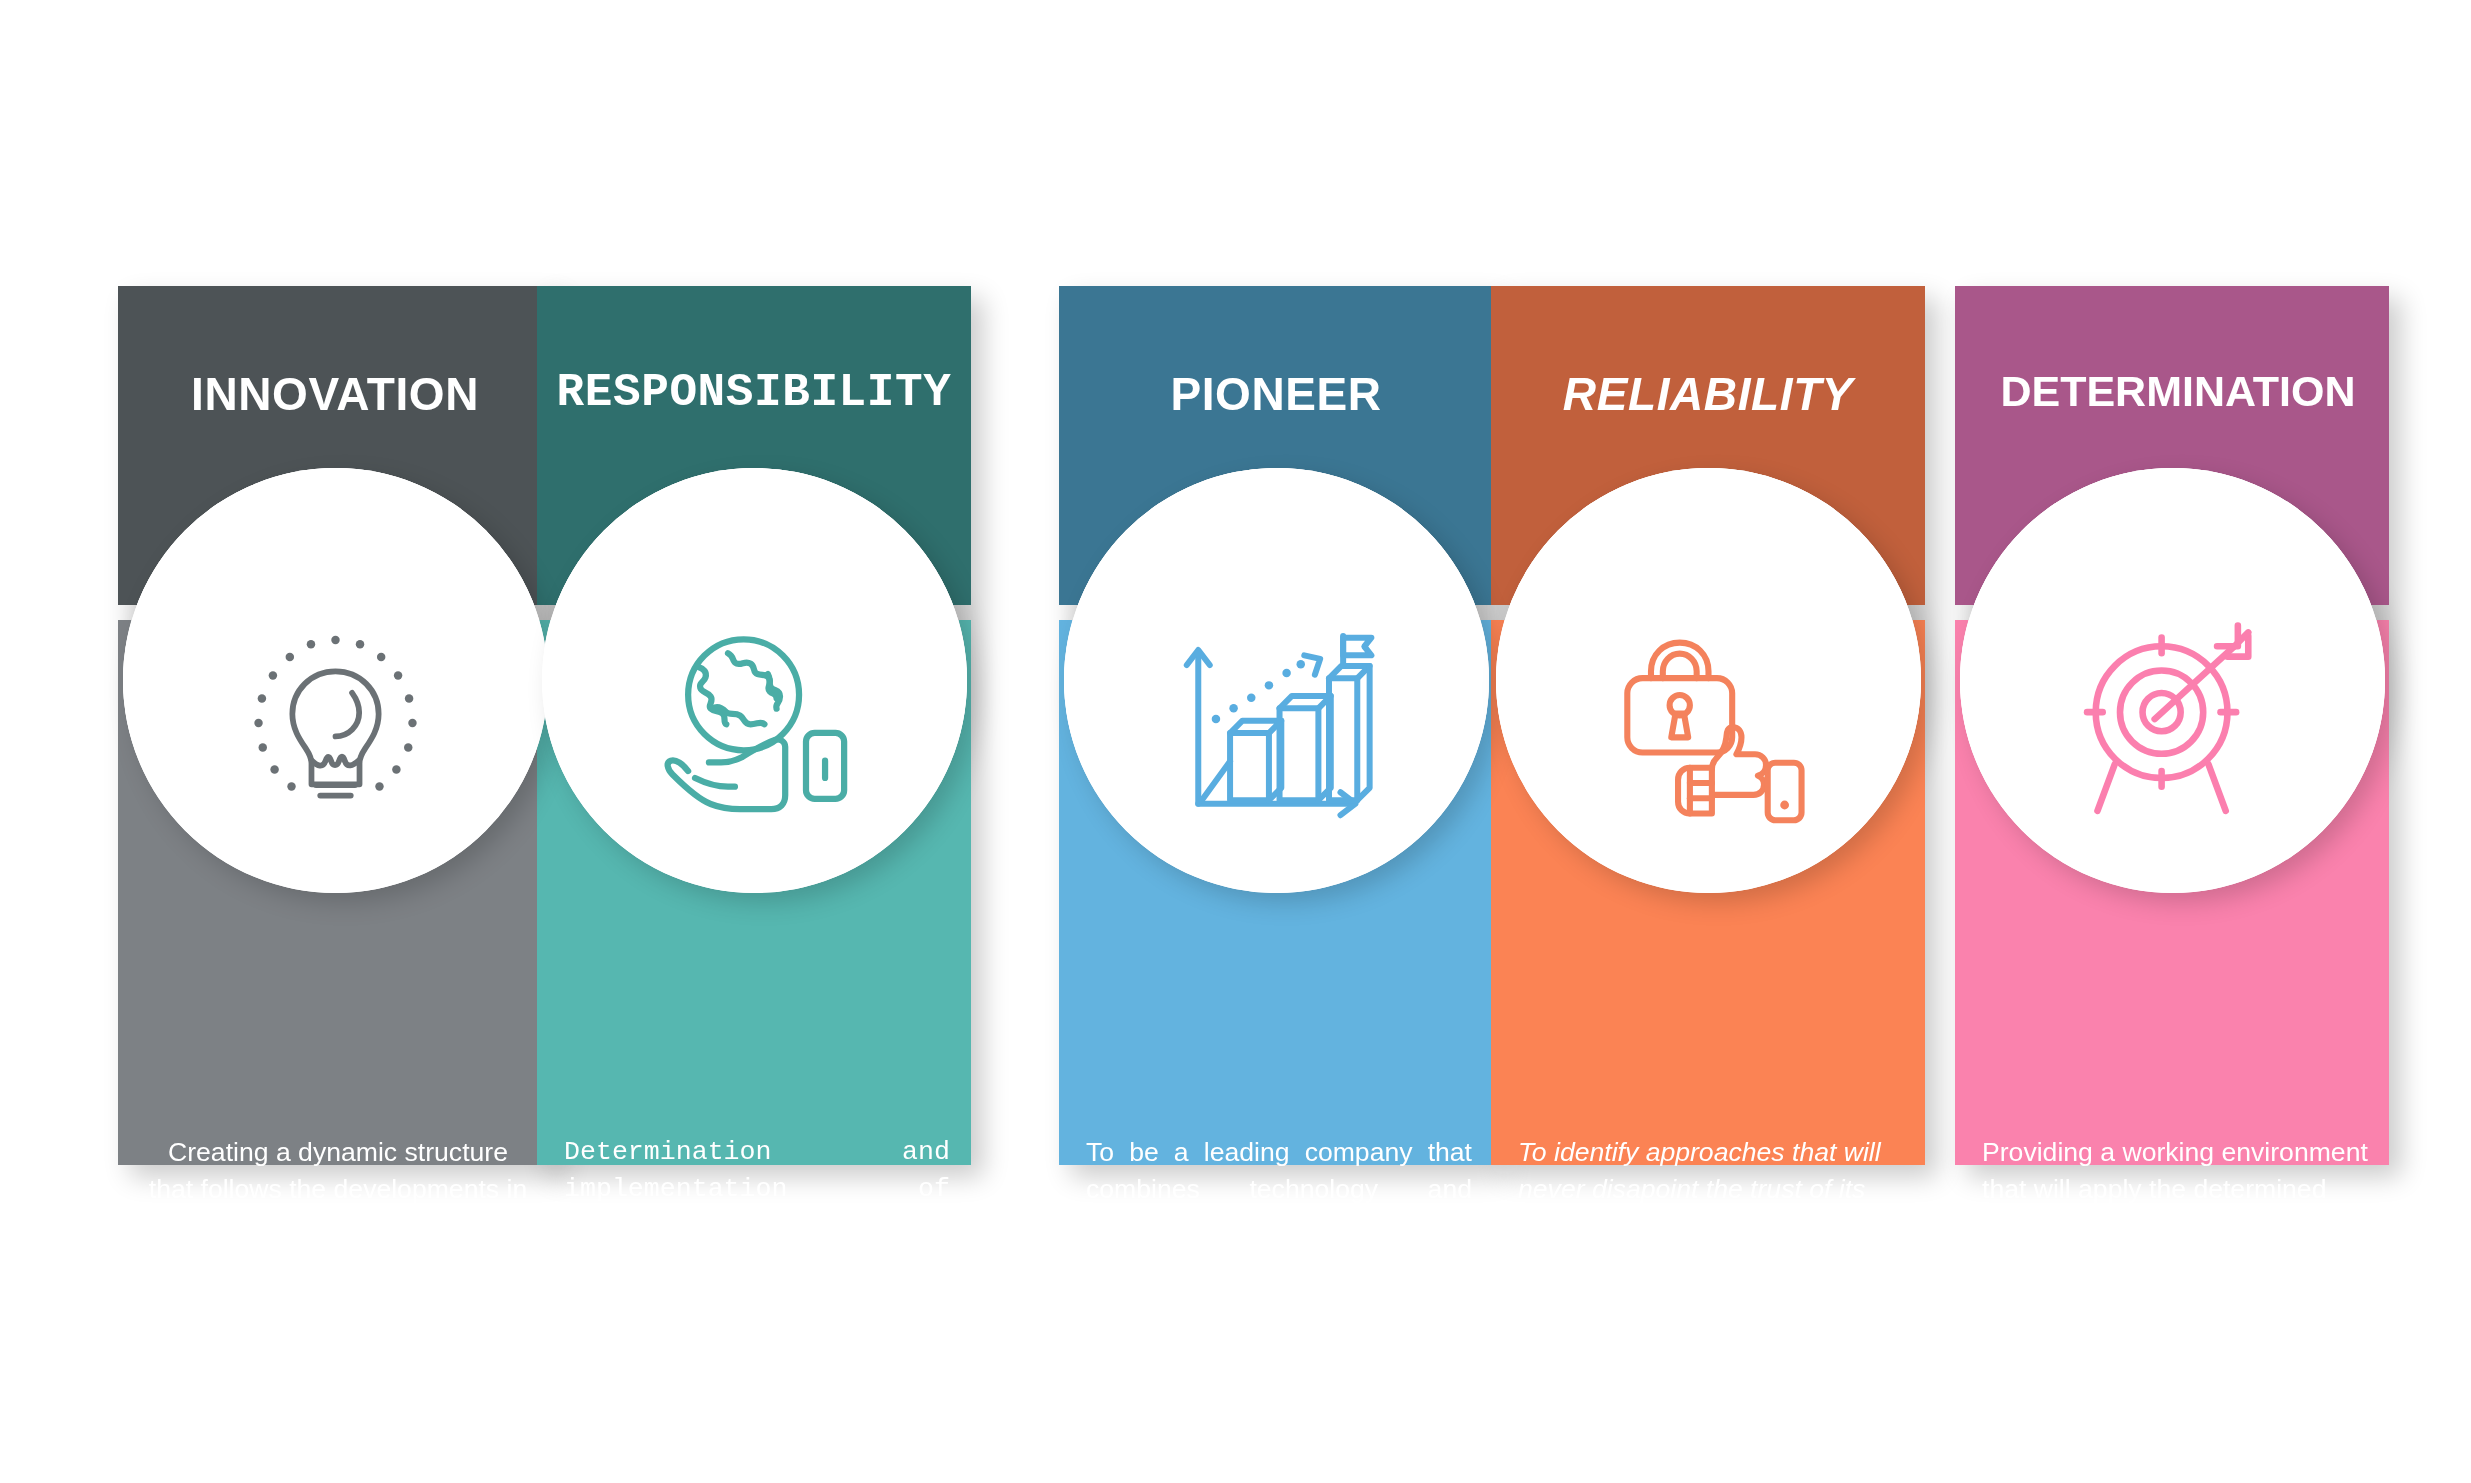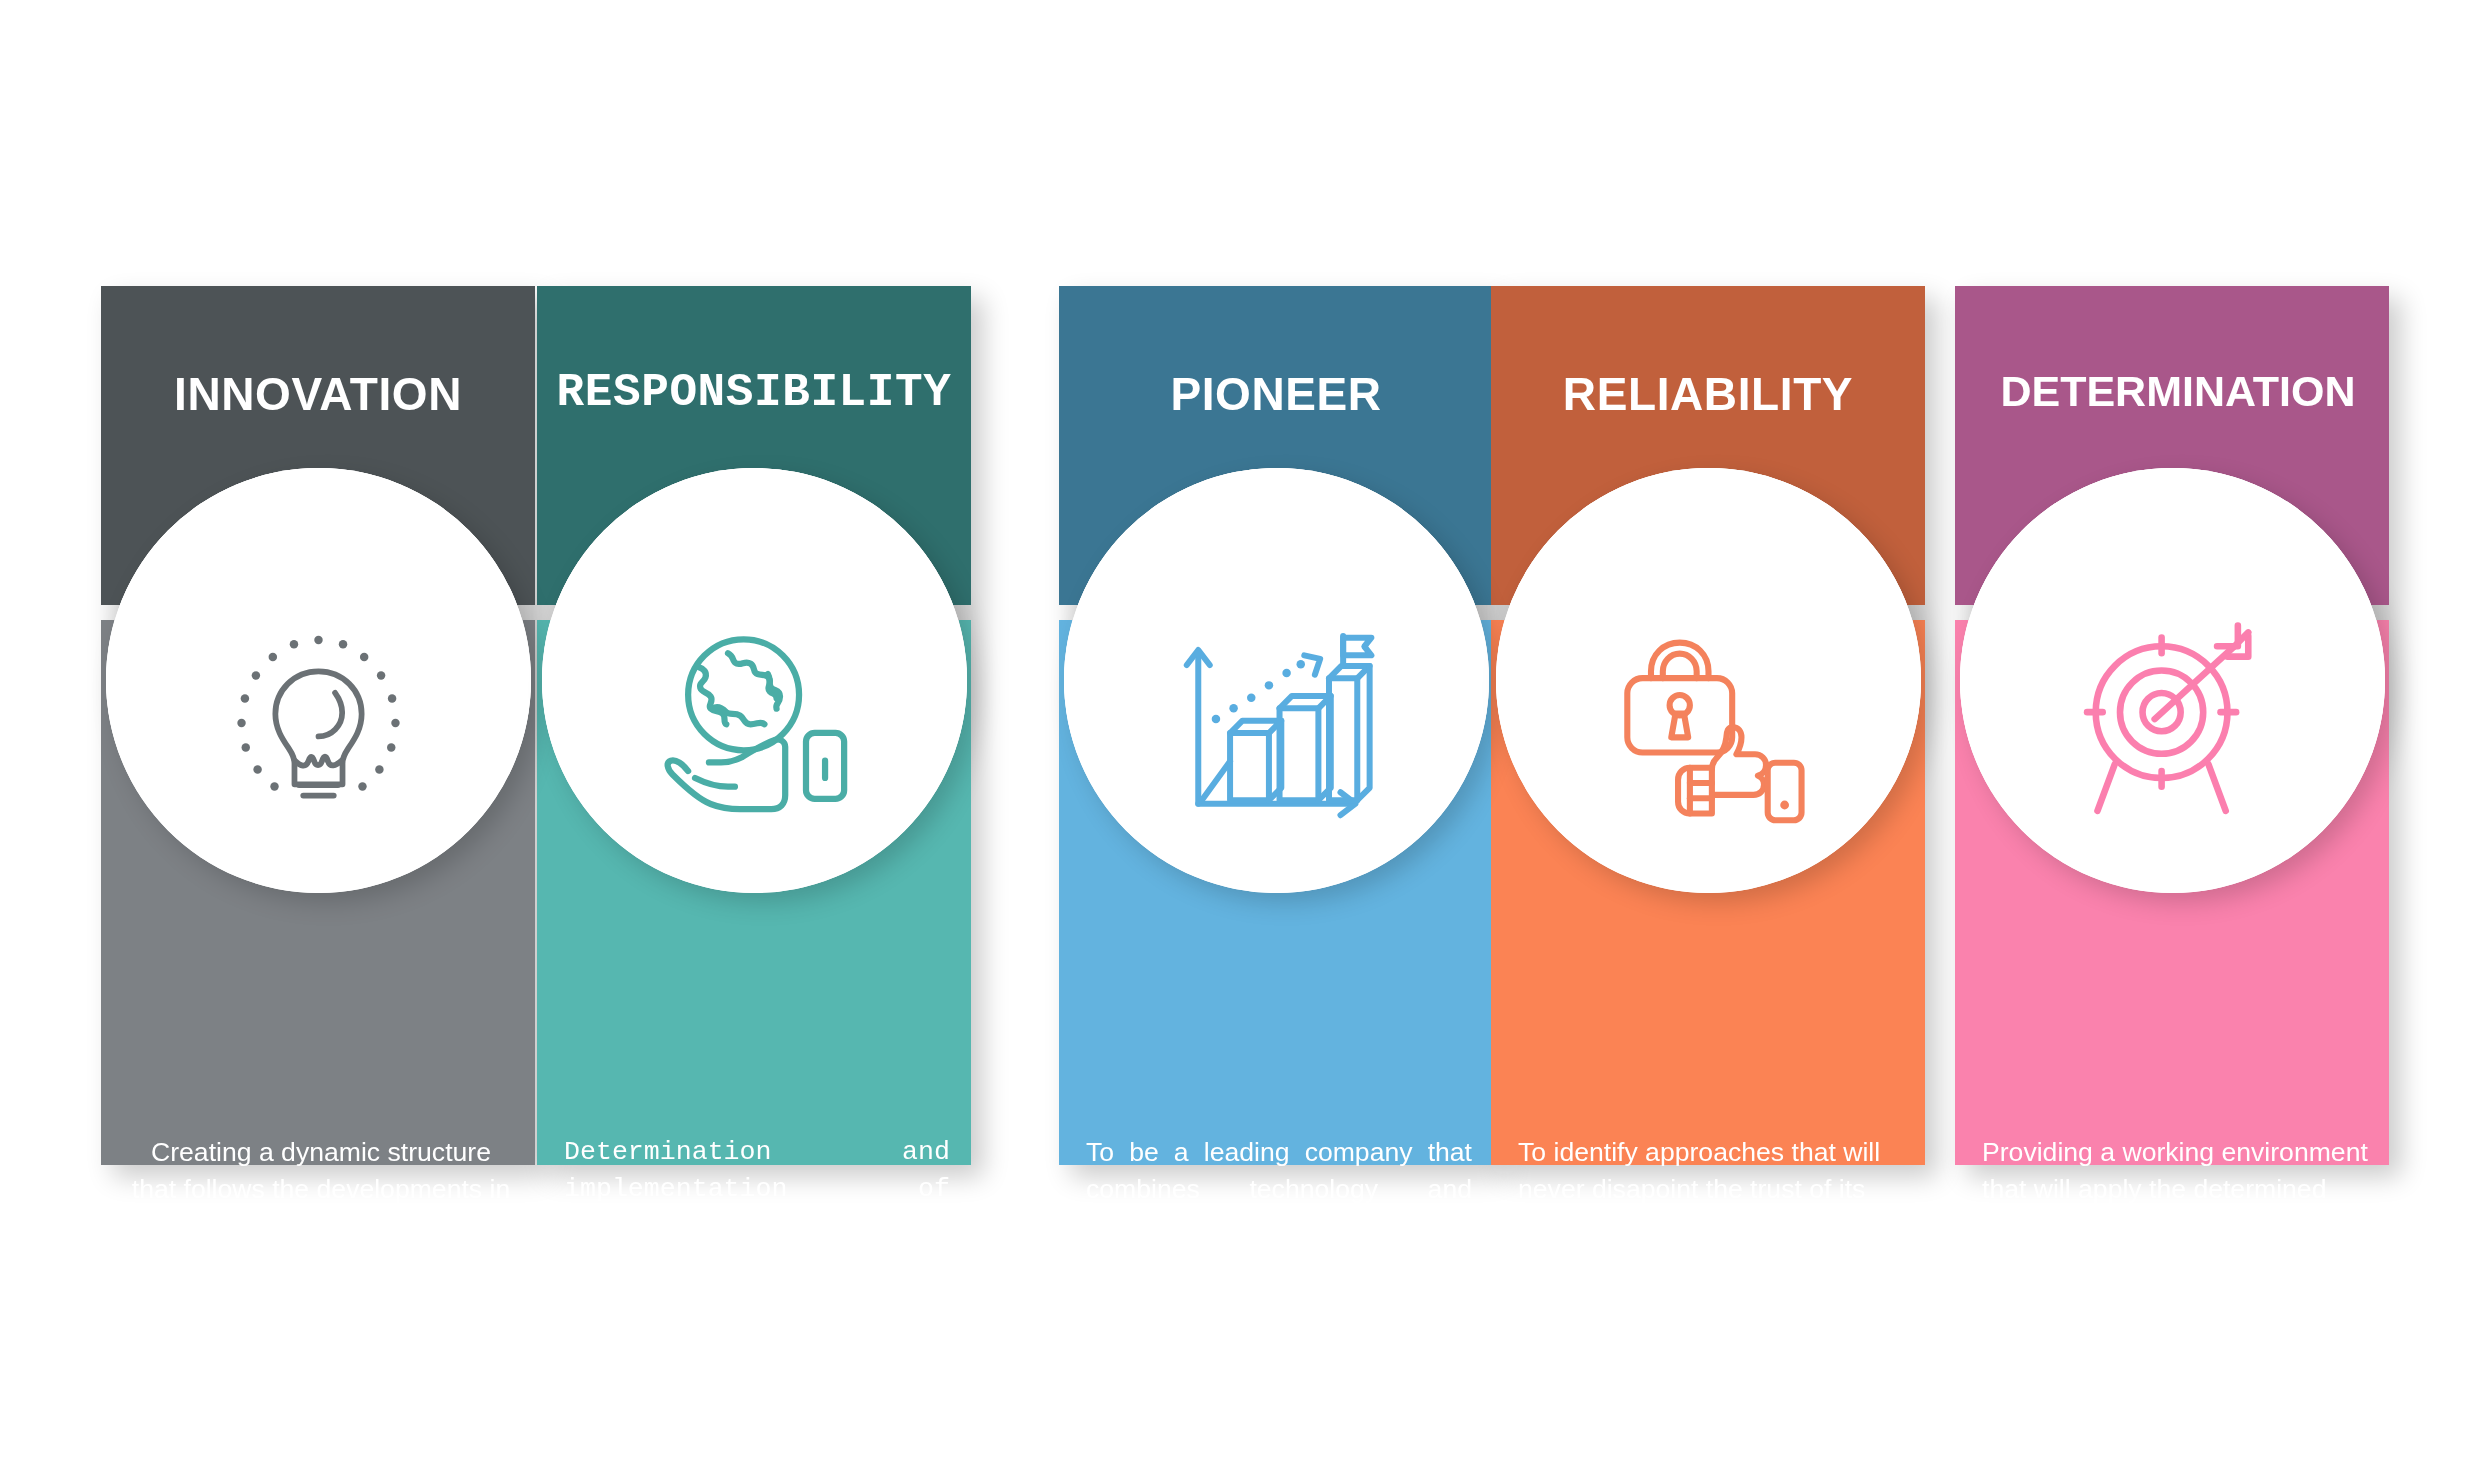--- a/index.html
+++ b/index.html
@@ -23,24 +23,24 @@
     width: 2269px;
     height: 879px;
   }
 
   .panel {
     position: absolute;
     top: 0;
     width: 434px;
     height: 879px;
   }
-  .panel:nth-child(1) { left: 0px; padding-left: 32px; }
+  .panel:nth-child(1) { left: 17px; padding-left: 32px; }
   .panel:nth-child(2) { left: 436px; font-family: Liberation Mono, monospace; }
   .panel:nth-child(3) { left: 958px; }
-  .panel:nth-child(4) { left: 1390px; }
+  .panel:nth-child(4) { left: 1390px; font-style: italic; }
   .panel:nth-child(5) { left: 1854px; }
 
   
   .panel-shadow {
     position: absolute;
     left: 11.6px; top: 11.6px;
     width: 434px; height: 879px;
     background: #000;
     opacity: .20;
     filter: blur(13.5px);

